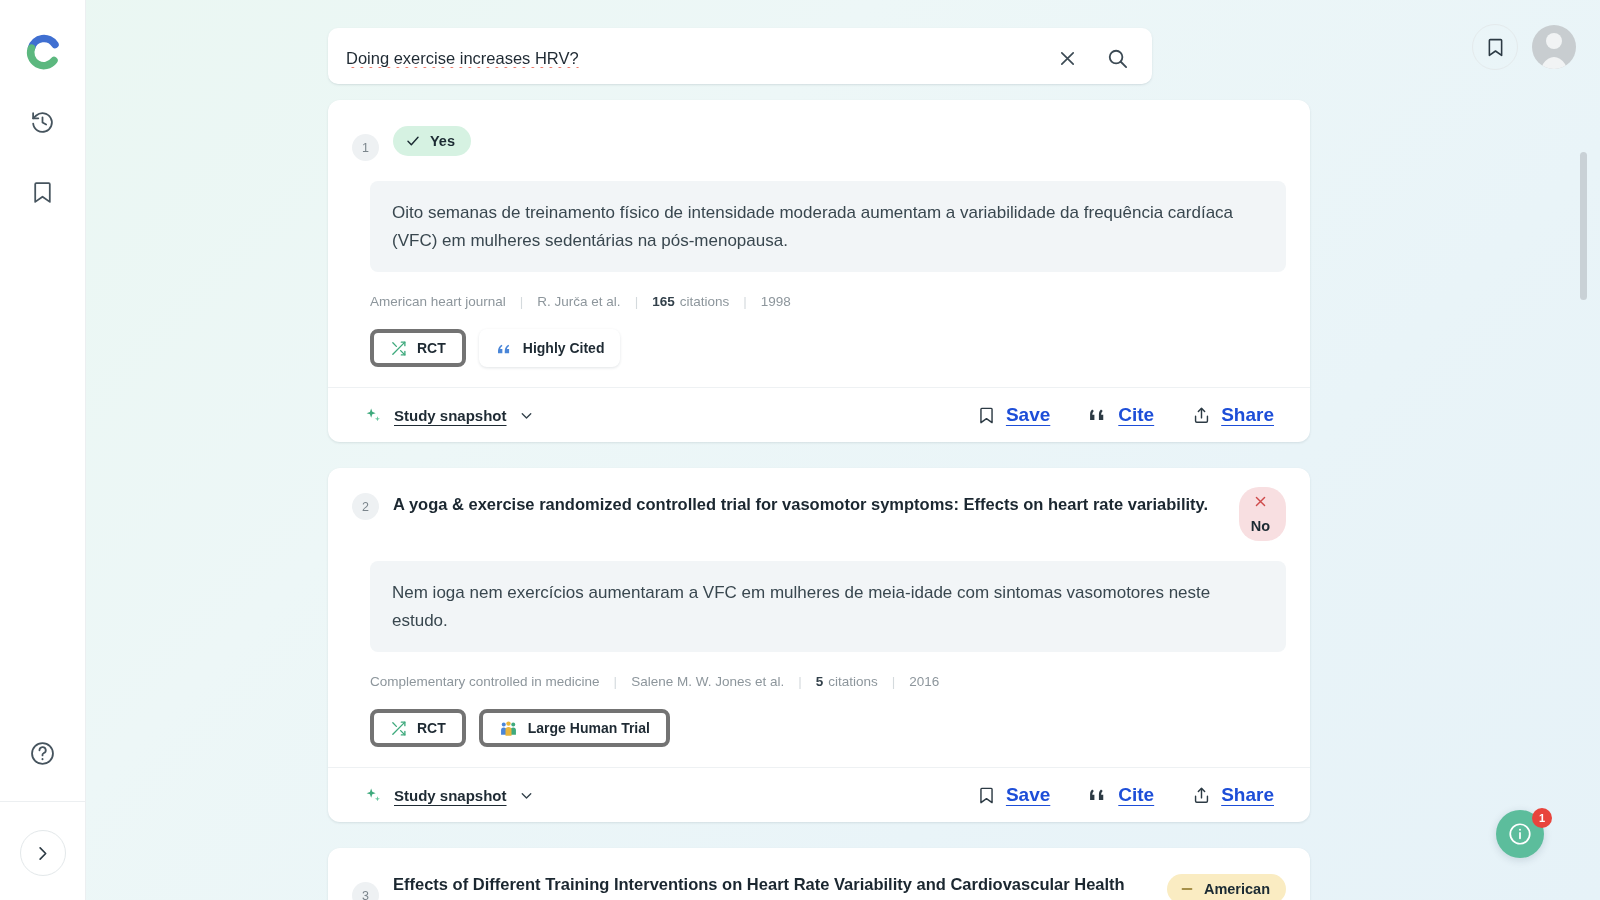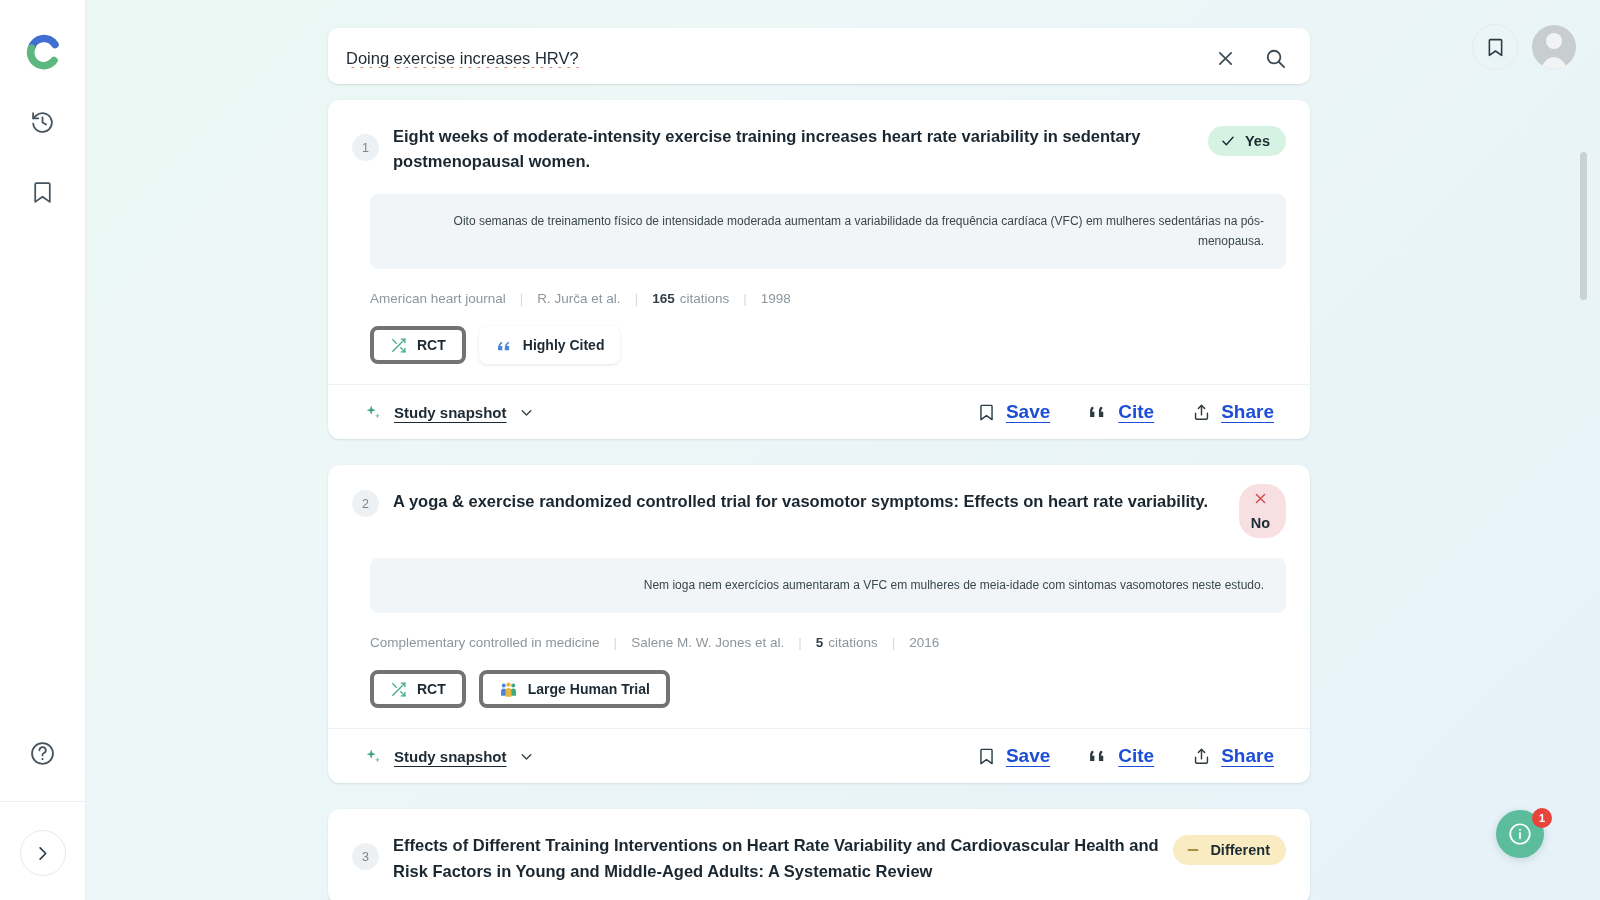--- a/index.html
+++ b/index.html
@@ -59,21 +59,21 @@
 
   
   #content {
     position: absolute; left: 86px; top: 0;
     width: 1514px; height: 900px; overflow: hidden;
   }
 
   
   #searchbar {
     position: absolute; left: 242px; top: 28px;
-    width: 982px; height: 56px;
+    width: 824px; height: 56px;
     background: #fff; border-radius: 10px;
     box-shadow: 0 1px 3px rgba(16,40,60,.08), 0 1px 1px rgba(16,40,60,.04);
     display: flex; align-items: center; padding: 4px 20px 0 18px;
   }
   #search-input {
     flex: 1 1 auto; border: none; outline: none;
     font-family: "Liberation Sans", sans-serif;
     font-size: 16.5px; color: #1f2a33;
     background: transparent;
     text-decoration: underline wavy #e8503a;
@@ -106,21 +106,21 @@
     flex: 0 0 auto; border-radius: 20px; padding: 7px 16px 7px 12px;
     display: flex; align-items: center; gap: 9px;
     font-size: 14.5px; font-weight: 600; margin-top: 4px; white-space: nowrap;
   }
   .verdict.yes { background: #d6f2e2; color: #1c2b33; }
   .verdict.no  { background: #f8dfe1; color: #1c2b33; }
   .verdict.possibly { background: #faecc2; color: #1c2b33; }
 
   .summary {
     margin: 20px 0 0 18px; background: #f2f5f7; border-radius: 8px;
-    padding: 18px 22px; font-size: 12px; line-height: 1.62; color: #39474f; text-align: right;
+    padding: 18px 22px; font-size: 17px; line-height: 1.62; color: #39474f;
   }
   .meta {
     margin: 22px 0 0 18px; font-size: 13.5px; color: #8d969c;
     display: flex; align-items: center; gap: 0; flex-wrap: wrap;
   }
   .meta .sep { color: #d4dadd; margin: 0 14px; }
   .meta .journal { cursor: pointer; }
   .meta .cnum { color: #32404a; font-weight: 700; }
 
   .tags { margin: 20px 0 0 18px; display: flex; align-items: center; gap: 13px; }
@@ -238,21 +238,20 @@
       </svg>
     </div>
   </div>
 
   <div id="results">
 
     <div class="card">
       <div class="card-body">
         <div class="card-head">
           <div class="num-badge">1</div>
-          <div class="card-title">Eight weeks of moderate-intensity exercise training increases heart rate variability in sedentary postmenopausal women.</div>
           <div class="verdict yes">
             <svg width="16" height="16" viewBox="0 0 24 24" fill="none" stroke="#1c2b33" stroke-width="2.2" stroke-linecap="round" stroke-linejoin="round">
               <path d="M4.5 12.5l5 5 10-11"></path>
             </svg>
             <span>Yes</span>
           </div>
         </div>
 
         <div class="summary">Oito semanas de treinamento físico de intensidade moderada aumentam a variabilidade da frequência cardíaca (VFC) em mulheres sedentárias na pós-menopausa.</div>
 
@@ -415,21 +414,21 @@
 
     <div class="card">
       <div class="card-body">
         <div class="card-head">
           <div class="num-badge">3</div>
           <div class="card-title">Effects of Different Training Interventions on Heart Rate Variability and Cardiovascular Health and Risk Factors in Young and Middle-Aged Adults: A Systematic Review</div>
           <div class="verdict possibly">
             <svg width="16" height="16" viewBox="0 0 24 24" fill="none" stroke="#8a7221" stroke-width="2.2" stroke-linecap="round">
               <path d="M5 12h14"></path>
             </svg>
-            <span>Different</span>
+            <span>American</span>
           </div>
         </div>
       </div>
     </div>
 
   </div>
 </div>
 
 <div id="scrollbar-track">
   <div id="scrollbar-thumb"></div>

